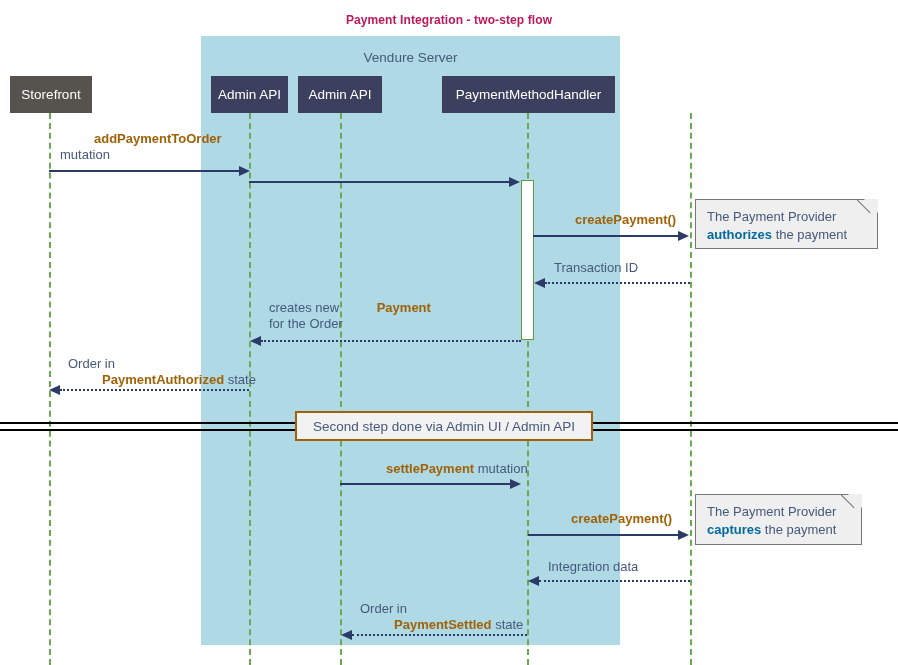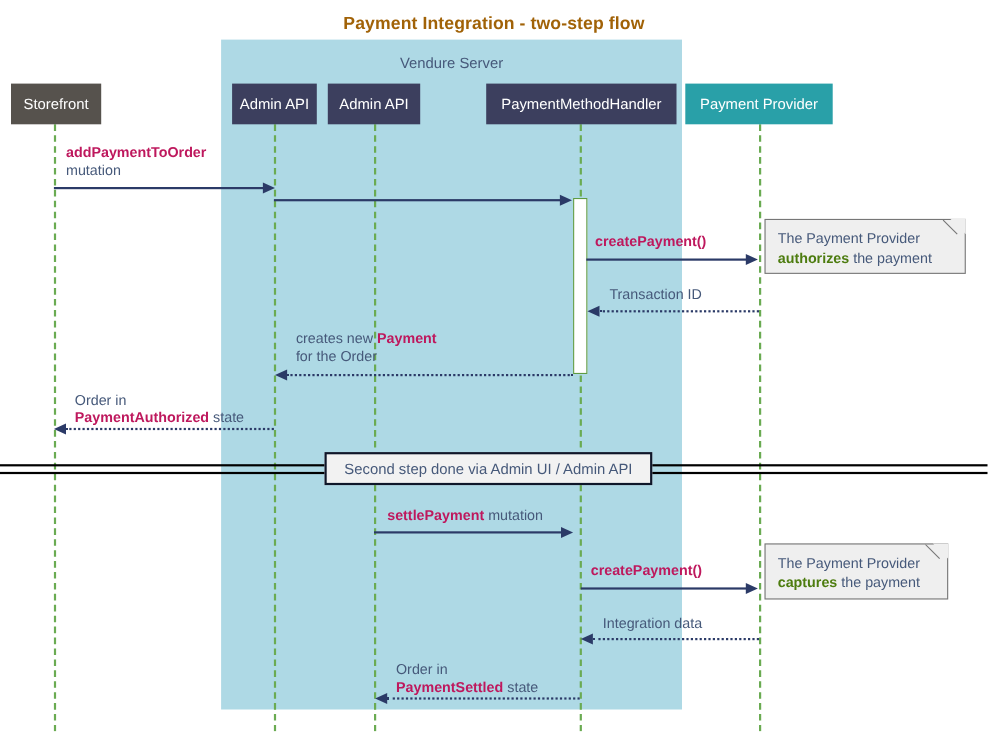--- a/index.html
+++ b/index.html
@@ -18,23 +18,23 @@
     overflow: hidden;
   }
 
   
   .diagram-title {
     position: absolute;
     left: 0;
     top: 13px;
     width: 898px;
     text-align: center;
-    font-size: 16px;
+    font-size: 12px;
     font-weight: bold;
-    color: #a16207;
+    color: #be185d;
     letter-spacing: 0.1px;
   }
 
   
   .group-box {
     position: absolute;
     left: 201px;
     top: 36px;
     width: 419px;
     height: 609px;
@@ -110,36 +110,36 @@
   }
 
   
   .msg-label {
     position: absolute;
     font-size: 13px;
     color: #46597a;
     line-height: 16px;
     white-space: nowrap;
   }
-  .msg-label b { color: #be185d; font-weight: bold; }
+  .msg-label b { color: #a16207; font-weight: bold; margin-left: 34px; }
   .msg-label .ln { display: block; }
 
   
   .note {
     position: absolute;
     background: #efefef;
     border: 1px solid #767676;
     box-sizing: border-box;
     font-size: 13px;
     line-height: 18px;
     color: #46597a;
     padding: 8px 10px 8px 11px;
     white-space: nowrap;
   }
-  .note b { color: #4d7c0f; font-weight: bold; }
+  .note b { color: #0369a1; font-weight: bold; }
   .note .fold {
     position: absolute;
     top: -1px; right: -1px;
     width: 0; height: 0;
     border-left: 14px solid transparent;
     border-top: 14px solid #efefef;
   }
   .note .fold-edge {
     position: absolute;
     top: 0px; right: 0px;
@@ -165,21 +165,21 @@
     height: 0;
     border-top: 2px solid #000000;
   }
   .divider-box {
     position: absolute;
     left: 295px;
     top: 411px;
     width: 298px;
     height: 30px;
     background: #f2f2f2;
-    border: 2px solid #0f172a;
+    border: 2px solid #a16207;
     box-sizing: border-box;
     display: flex;
     align-items: center;
     justify-content: center;
     font-size: 13.5px;
     color: #46597a;
     white-space: nowrap;
   }
 </style>
 </head>
@@ -195,21 +195,20 @@
   <div class="lifeline" style="left:49px;"></div>
   <div class="lifeline" style="left:249px;"></div>
   <div class="lifeline" style="left:340px;"></div>
   <div class="lifeline" style="left:527px;"></div>
   <div class="lifeline" style="left:690px;"></div>
 
   <div class="participant p-storefront">Storefront</div>
   <div class="participant p-shop">Admin API</div>
   <div class="participant p-admin">Admin API</div>
   <div class="participant p-handler">PaymentMethodHandler</div>
-  <div class="participant p-provider">Payment Provider</div>
 
   <div class="activation" style="left:521px; top:180px; width:13px; height:160px;"></div>
 
   <div class="msg-label" style="left:60px; top:131px;">
     <span class="ln"><b>addPaymentToOrder</b></span>
     <span class="ln">mutation</span>
   </div>
   <div class="msg" style="left:49px; top:170px; width:192px;"></div>
   <div class="arrowhead right" style="left:239px; top:166px;"></div>
 

